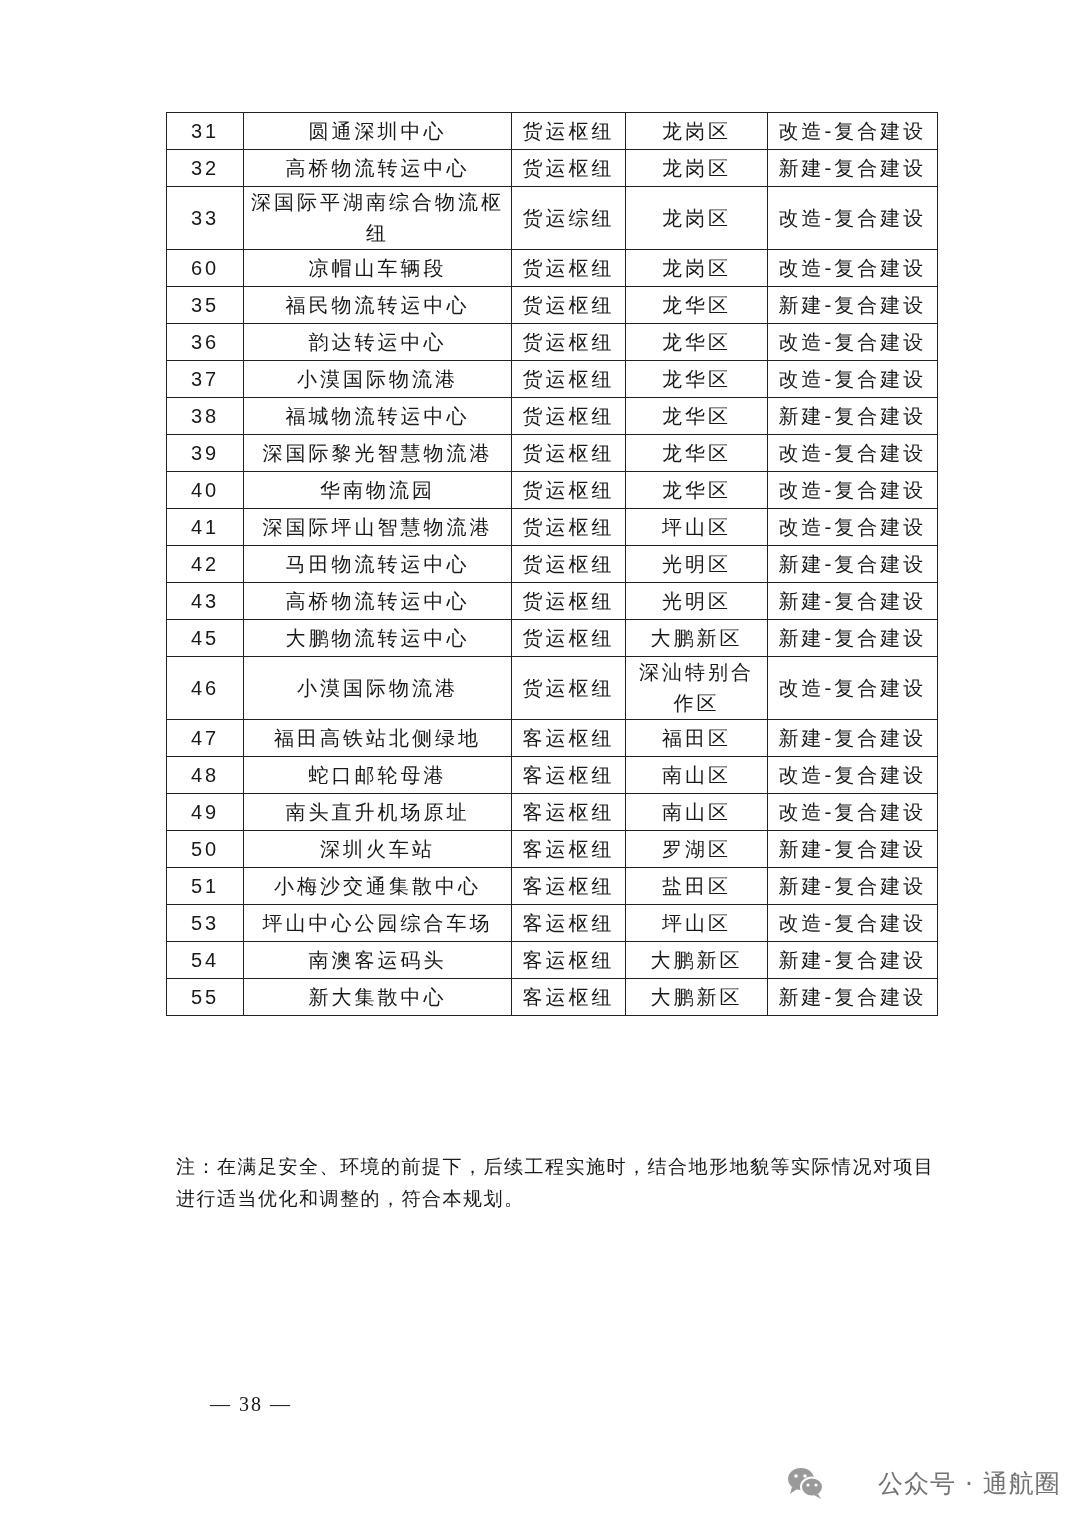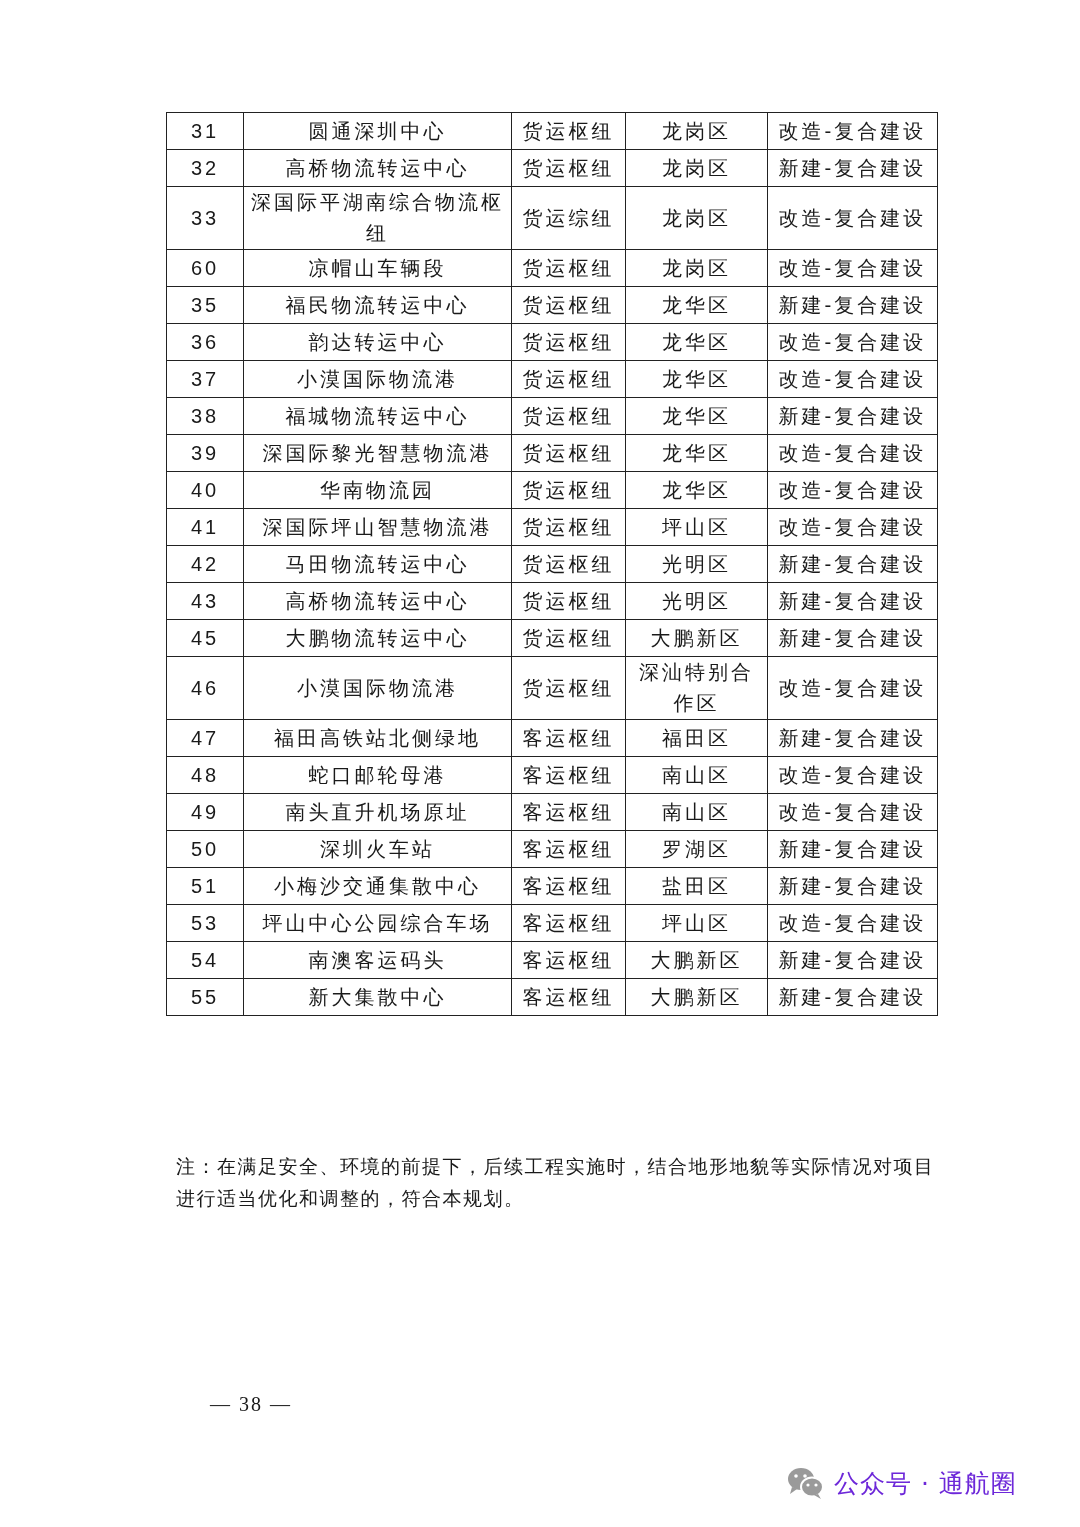--- a/index.html
+++ b/index.html
@@ -21,21 +21,21 @@
   .note {
     position: absolute; left: 176px; top: 1150px; width: 760px;
     font-size: 19px; line-height: 32px; letter-spacing: 1.5px;
   }
   .page-num {
     position: absolute; left: 174px; top: 1393px; font-size: 20px;
     font-family: "Liberation Serif", serif; letter-spacing: 2px; margin-left: 36px;
   }
   .watermark {
     position: absolute; left: 786px; top: 1465px; display: flex; align-items: center;
-    color: #6d28d9; font-family: "DejaVu Sans", sans-serif; font-size: 25px; letter-spacing: 1px;
+    color: #737373; font-family: "DejaVu Sans", sans-serif; font-size: 25px; letter-spacing: 1px; gap: 44px;
   }
   .watermark svg { margin-right: 8px; }
 </style>
 </head>
 <body>
 
 <table class="hubs">
   <colgroup>
     <col style="width:77px">
       <col style="width:268px">

